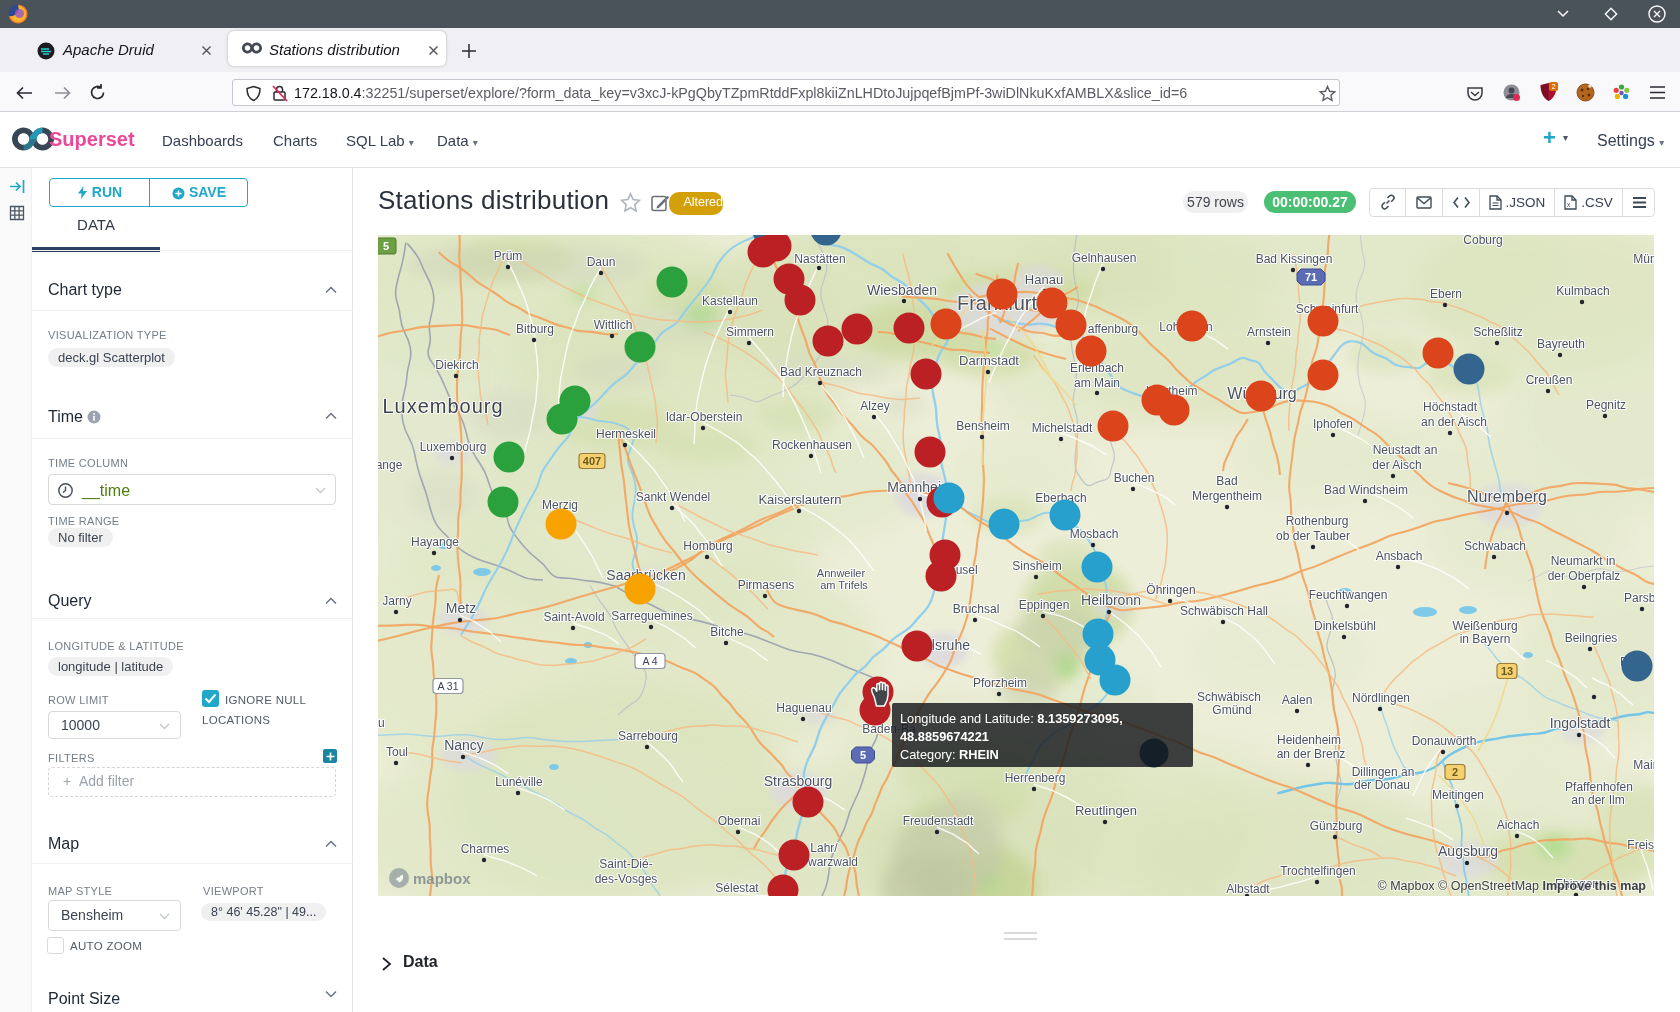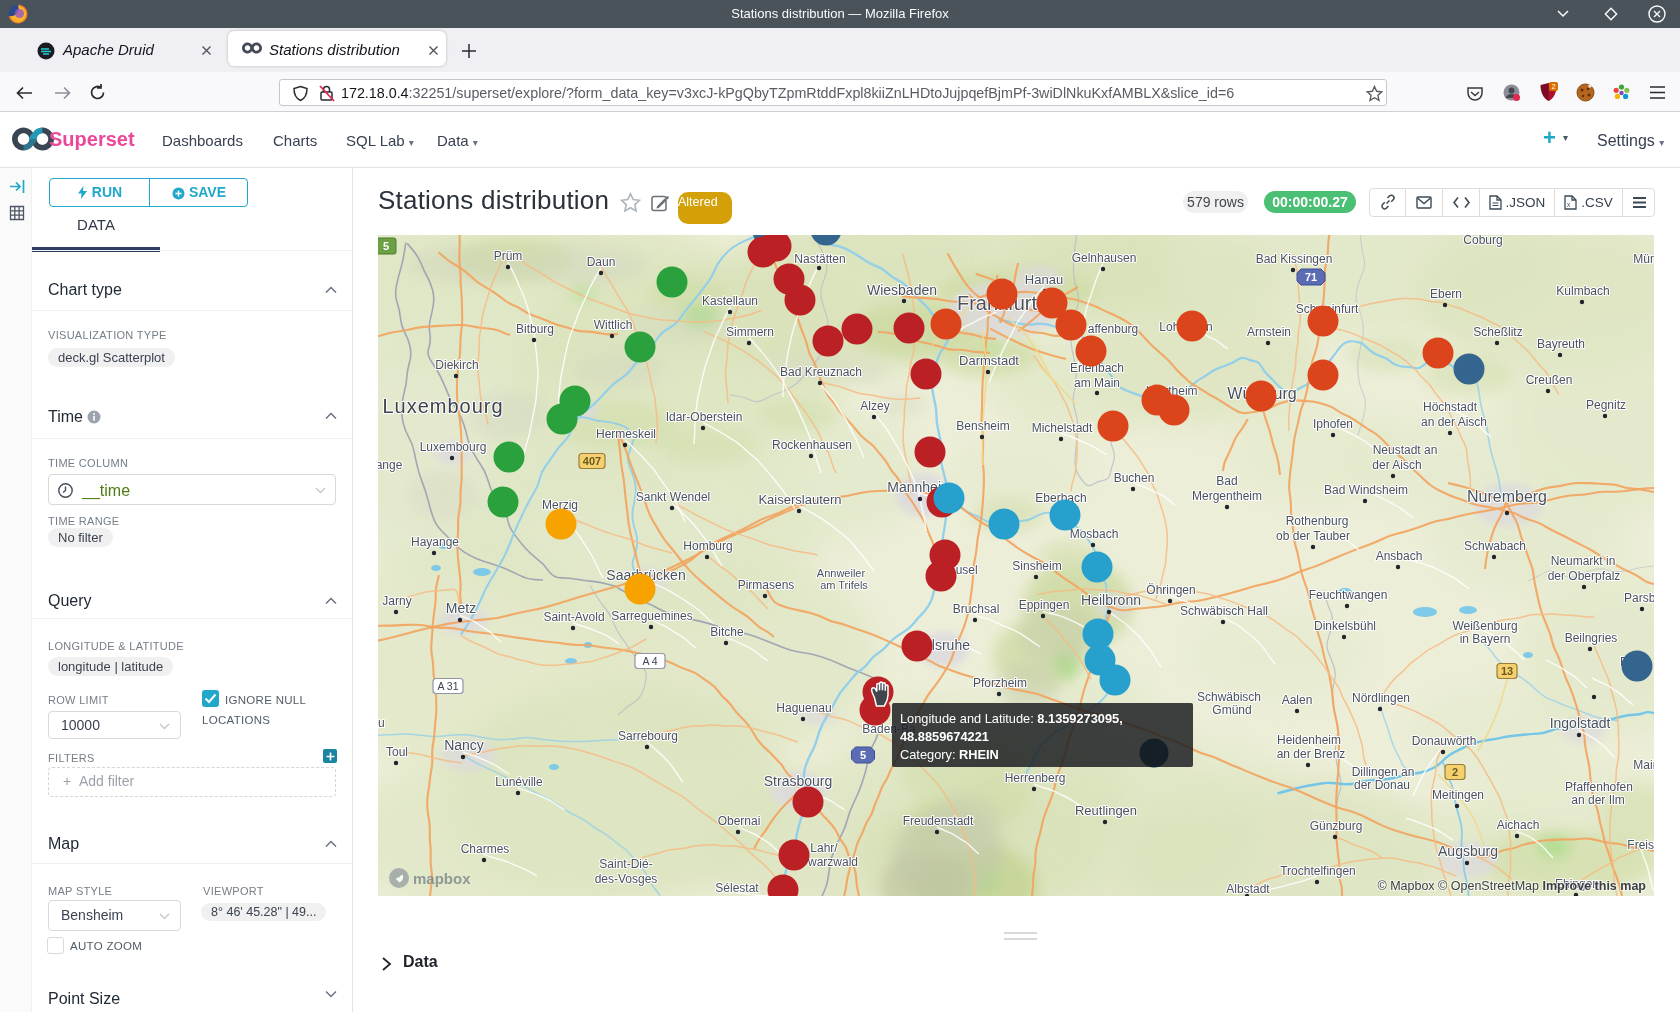--- a/index.html
+++ b/index.html
@@ -5,56 +5,55 @@
 * { margin:0; padding:0; box-sizing:border-box; }
 html,body { width:1680px; height:1012px; overflow:hidden; font-family:"Liberation Sans", sans-serif; background:#fff; }
 .abs { position:absolute; }
 
 #titlebar { position:absolute; left:0; top:0; width:1680px; height:28px; background:#4a525a; }
 #titlebar .ttl { position:absolute; left:0; right:0; top:6px; text-align:center; color:#fbfbfe; font-size:13px; }
 #tabbar { position:absolute; left:0; top:28px; width:1680px; height:44px; background:#f0f0f4;font-style:italic; }
 .tab-active { position:absolute; left:228px; top:3px; width:218px; height:35px; background:#fff; border-radius:6px; box-shadow:0 0 3px rgba(0,0,0,.25); }
 .tab { color:#15141a; font-size:15px; }
 #urlrow { position:absolute; left:0; top:72px; width:1680px; height:40px; background:#f9f9fb; border-bottom:1px solid #cfcfd8; }
-#urlfield { position:absolute; left:232px; top:7px; width:1108px; height:27px; background:#fff; border:1px solid #c6c6cf; border-radius:3px;margin-left:47px; }
+#urlfield { position:absolute; left:232px; top:7px; width:1108px; height:27px; background:#fff; border:1px solid #c6c6cf; border-radius:3px; }
 
 #snav { position:absolute; left:0; top:113px; width:1680px; height:55px; background:#fff; border-bottom:1px solid #e3e3e3; }
 #snav .item { position:absolute; top:19px; font-size:15px; color:#374151; }
 
 #rail { position:absolute; left:0; top:168px; width:32px; height:844px; background:#fafafa; border-right:1px solid #f0f0f0; }
 #lpanel { position:absolute; left:32px; top:168px; width:321px; height:844px; background:#fff; border-right:1px solid #e4e4e4; }
 .runsave { position:absolute; left:17px; top:10px; width:199px; height:29px; border:1px solid #20a7c9; border-radius:4px; color:#20a7c9; font-weight:bold; font-size:14px;text-decoration:underline; }
 .runsave .half { position:absolute; top:0; height:27px; line-height:27px; text-align:center; }
 .sechead { font-size:16px; color:#212b36; font-weight:500; }
 .slabel { font-size:11px; color:#747e87; letter-spacing:.3px; }
 .pill { display:inline-block; background:#f0f0f0; border-radius:10px; color:#3b4351; font-size:13px; padding:2px 10px; }
 .inbox { position:absolute; border:1px solid #d9d9d9; border-radius:4px; background:#fff; }
 .divider { position:absolute; left:0; width:321px; height:1px; background:#f0f0f0; }
 
 #main { position:absolute; left:354px; top:168px; width:1326px; height:844px; background:#fff; }
 #charttitle { position:absolute; left:24px; top:17px; font-size:26px; font-weight:500; color:#2b323c; letter-spacing:.2px; }
-.altered { position:absolute; left:324px; top:24px; width:54px; height:32px; background:#d3a007; border-radius:10px; color:#fff; font-size:12.5px; text-align:left; line-height:20px; }
+.altered { position:absolute; left:315px; top:24px; width:54px; height:23px; background:#d3a007; border-radius:10px; color:#fff; font-size:12.5px; text-align:right; line-height:20px; }
 .rowspill { position:absolute; background:#f0f0f0; border-radius:11px; font-size:14px; color:#40454e; text-align:center; }
 .greenpill { position:absolute; background:#4bbf73; border-radius:11px; font-size:14px; font-weight:bold; color:#fff; text-align:center; }
 #btngroup { position:absolute; left:1015px; top:20px; width:286px; height:29px; border:1px solid #dcdcdc; border-radius:4px; }
 #btngroup .seg { position:absolute; top:0; height:27px; border-right:1px solid #dcdcdc; text-align:center; color:#374151; font-size:13.5px; line-height:27px; }
 #mapwrap { position:absolute; left:24px; top:67px; width:1276px; height:661px; overflow:hidden; }
 #datasec { position:absolute; left:24px; top:780px; width:1302px; height:64px; }
 </style>
 </head>
 <body>
 
 <div id="titlebar">
   <svg class="abs" style="left:7px;top:3px" width="22" height="22" viewBox="0 0 22 22">
     <circle cx="11" cy="11" r="9.5" fill="#2e4a8f"></circle>
     <path d="M11 1.5 a9.5 9.5 0 1 1 -9.3 11.5 a8 8 0 0 0 9.3 -11.5z" fill="#f58026"></path>
     <path d="M11 3 a8 8 0 1 1 -7.6 10 a7 7 0 0 0 7.6 -10z" fill="#fcb42c"></path>
     <circle cx="12.5" cy="10.5" r="4.5" fill="#9a5cc0" opacity=".85"></circle>
   </svg>
-  <div class="ttl">Stations distribution — Mozilla Firefox</div>
   <svg class="abs" style="right:110px;top:8px" width="14" height="12" viewBox="0 0 14 12">
       <path d="M2 3 L7 8 L12 3" stroke="#fbfbfe" stroke-width="1.5" fill="none"></path>
     </svg>
   <svg class="abs" style="right:62px;top:7px" width="14" height="14" viewBox="0 0 14 14">
       <rect x="3" y="3" width="8" height="8" transform="rotate(45 7 7)" stroke="#fbfbfe" stroke-width="1.4" fill="none"></rect>
     </svg>
   <svg class="abs" style="right:14px;top:5px" width="18" height="18" viewBox="0 0 18 18">
       <circle cx="9" cy="9" r="8" stroke="#fbfbfe" stroke-width="1.4" fill="none"></circle>
       <path d="M6 6 L12 12 M12 6 L6 12" stroke="#fbfbfe" stroke-width="1.4"></path>
     </svg>

